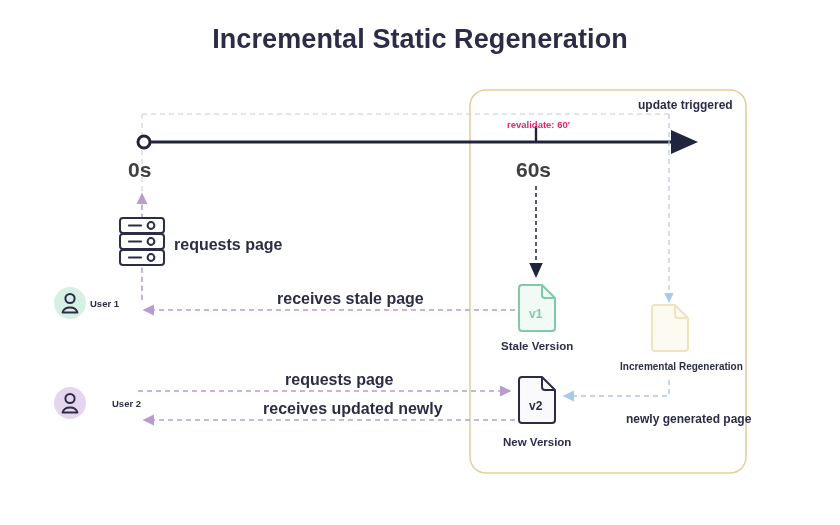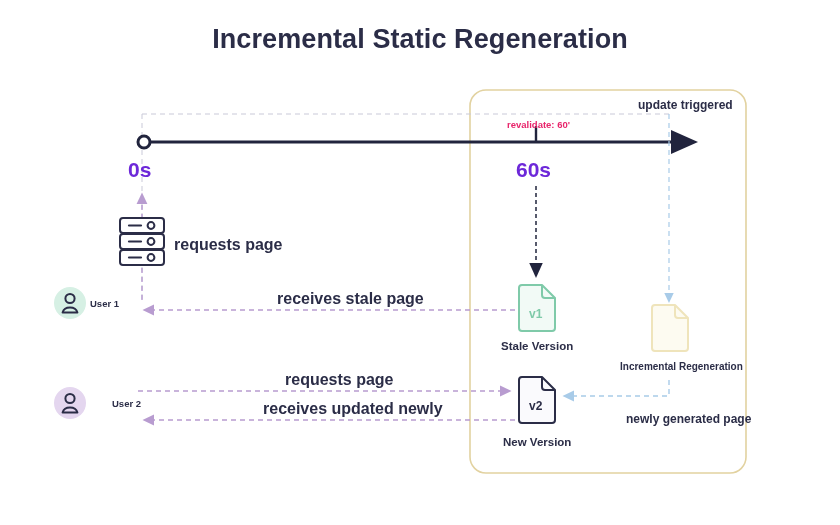--- a/index.html
+++ b/index.html
@@ -37,21 +37,21 @@
     width: 840px;
     text-align: center;
     font-size: 27px;
     font-weight: 700;
     color: #2b2d47;
     letter-spacing: 0.1px;
   }
   .tick-label {
     font-size: 21px;
     font-weight: 700;
-    color: #6d28d9;
+    color: #404040;
   }
   .revalidate-label {
     font-size: 9.5px;
     font-weight: 600;
     color: #e8256b;
   }
   .small-note {
     font-size: 12px;
     font-weight: 600;
     color: #2b2d47;

